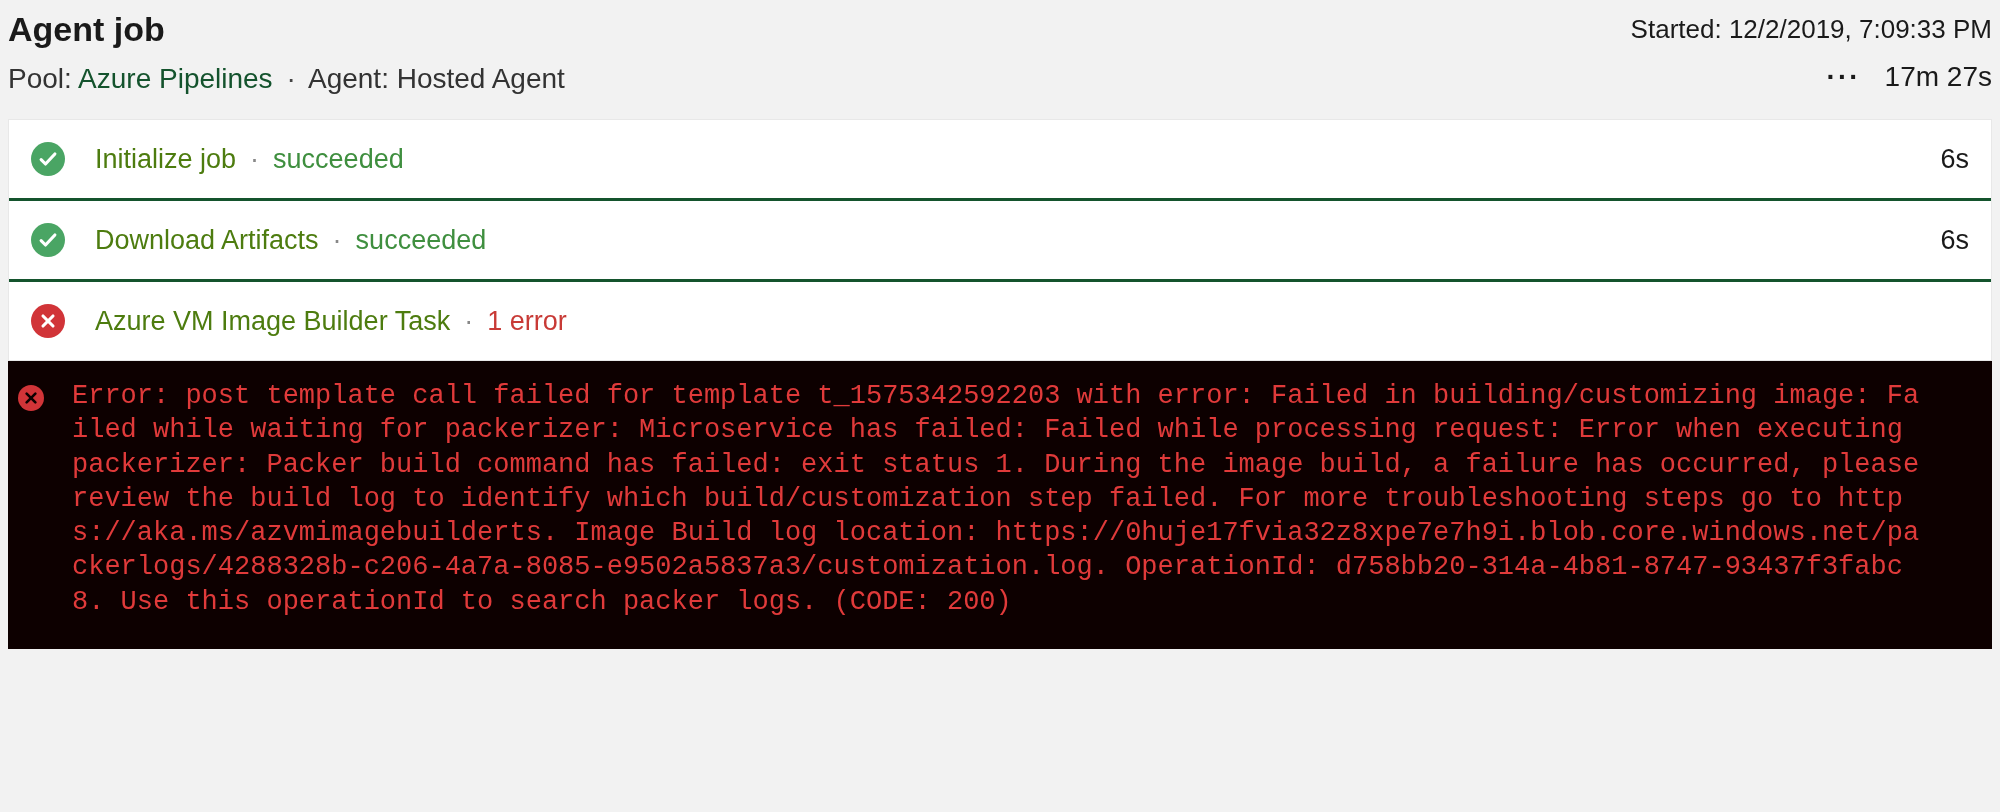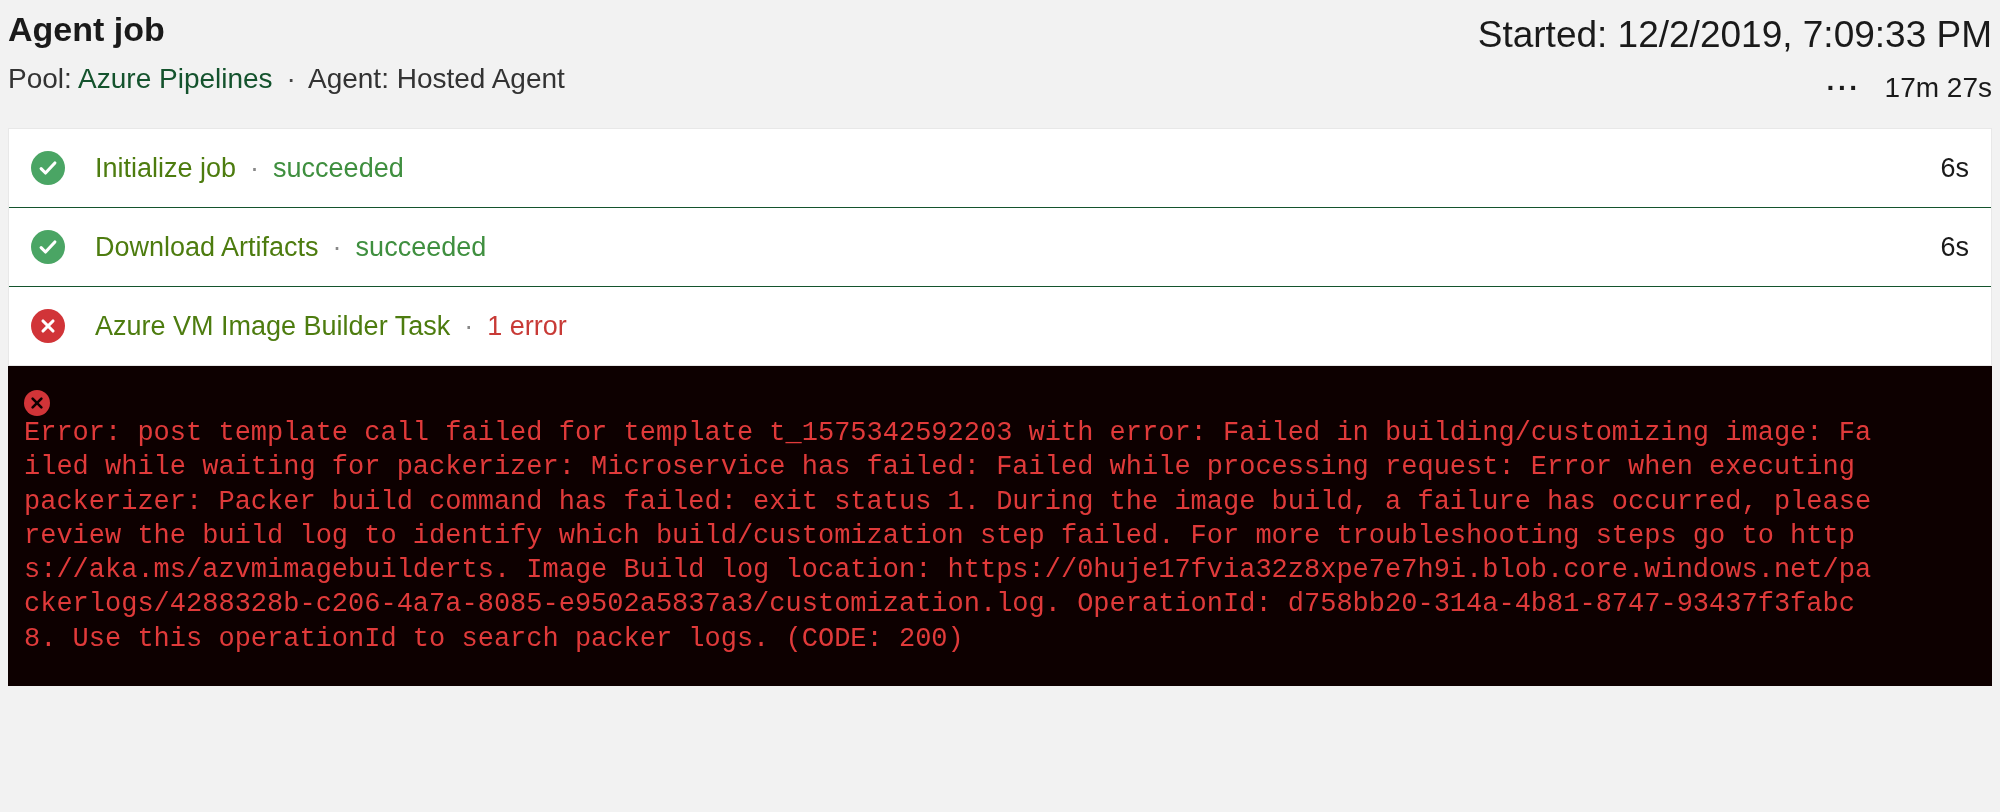--- a/index.html
+++ b/index.html
@@ -26,21 +26,21 @@
     font-size: 28px;
     color: #333;
   }
   .subtitle .link { color: #14532d; }
   .subtitle .sep { color: #444; margin: 0 6px; }
   .header-right {
     text-align: right;
     padding-top: 4px;
   }
   .started {
-    font-size: 37px;
+    font-size: 26px;
     margin-bottom: 16px;
   }
   .duration-row {
     display: flex;
     justify-content: flex-end;
     align-items: center;
     gap: 24px;
     font-size: 28px;
   }
   .ellipsis {
@@ -52,21 +52,21 @@
   .steps {
     background: #fff;
     border: 1px solid #e8e8e8;
     margin: 0 8px;
   }
   .step-row {
     display: flex;
     align-items: center;
     padding: 22px 22px;
     font-size: 27px;
-    border-top: 1px solid #14532d;
+    border-top: 3px solid #14532d;
     cursor: pointer;
   }
   .step-row:first-child { border-top: none; }
   .status-icon {
     width: 34px;
     height: 34px;
     border-radius: 50%;
     display: inline-flex;
     align-items: center;
     justify-content: center;
@@ -85,25 +85,24 @@
     margin-left: auto;
     display: flex;
     align-items: center;
     gap: 120px;
   }
   .artifact-icon svg { width: 30px; height: 34px; }
   .step-duration { min-width: 110px; text-align: right; }
 
   .log-panel {
     background: #0d0000;
-    padding: 18px 18px 30px 16px;
+    padding: 18px 18px 30px 10px;
     margin: 0 8px;
     display: flex;
     align-items: flex-start;
-    flex-direction: column;
   }
   .log-err-icon {
     width: 26px;
     height: 26px;
     border-radius: 50%;
     background: #d13438;
     flex-shrink: 0;
     margin-right: 28px;
     margin-top: 6px;
     display: inline-flex;

